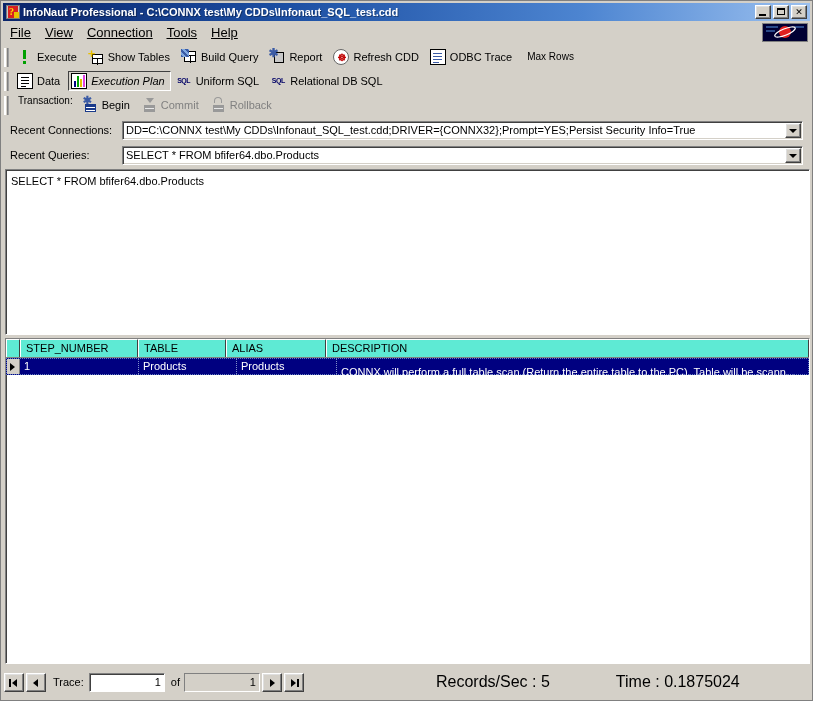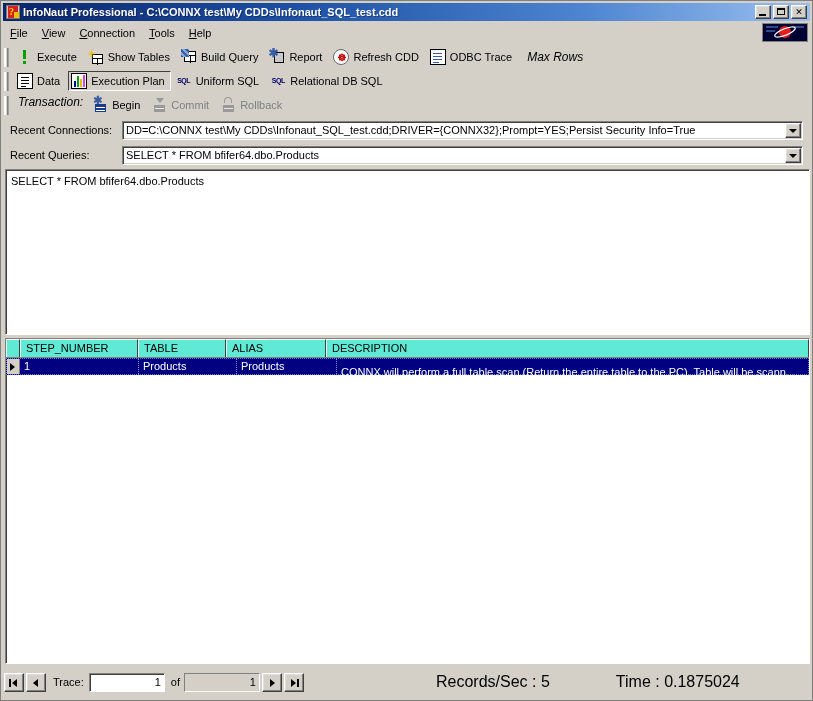--- a/index.html
+++ b/index.html
@@ -106,24 +106,25 @@
     position: absolute;
     left: 2px; top: 21px;
     width: 807px; height: 21px;
     background: #d4d0c8;
     display: flex;
     align-items: center;
     box-sizing: border-box;
   }
   .menu-item {
     padding: 2px 7px 2px 7px;
-    font-size: 11px;
+    font-size: 13px;
     color: #000;
     white-space: nowrap;
     cursor: default;
+    text-decoration: underline;
   }
   .menu-item u { text-decoration: underline; }
   .logo-box {
     position: absolute;
     right: 2px; top: 1px;
     width: 46px; height: 19px;
     background: #000033;
     border: 1px solid #808080;
     box-sizing: border-box;
     overflow: hidden;
@@ -173,34 +174,34 @@
     border: 1px solid transparent;
     font-size: 11px;
     color: #000;
     white-space: nowrap;
     cursor: default;
     box-sizing: border-box;
   }
   .tbtn2.pressed {
     border-color: #404040 #ffffff #ffffff #404040;
     background: #d4d0c8;
+    font-style: italic;
   }
   .tbtn2.disabled { color: #808080; }
   .tbtn2 .lbl { margin-left: 4px; }
   .ico {
     width: 16px; height: 16px;
     flex: 0 0 auto;
     position: relative;
     display: inline-block;
   }
   .tb-label-plain {
-    font-size: 12px;
+    font-size: 10px;
     padding: 0 6px 0 4px;
     white-space: nowrap;
-    font-style: italic;
   }
 
   
   .ico-exec i {
     position: absolute; left: 6px; top: 1px;
     width: 3px; height: 9px; background: #00a000;
   }
   .ico-exec i.dot {
     top: 12px; height: 3px;
   }

